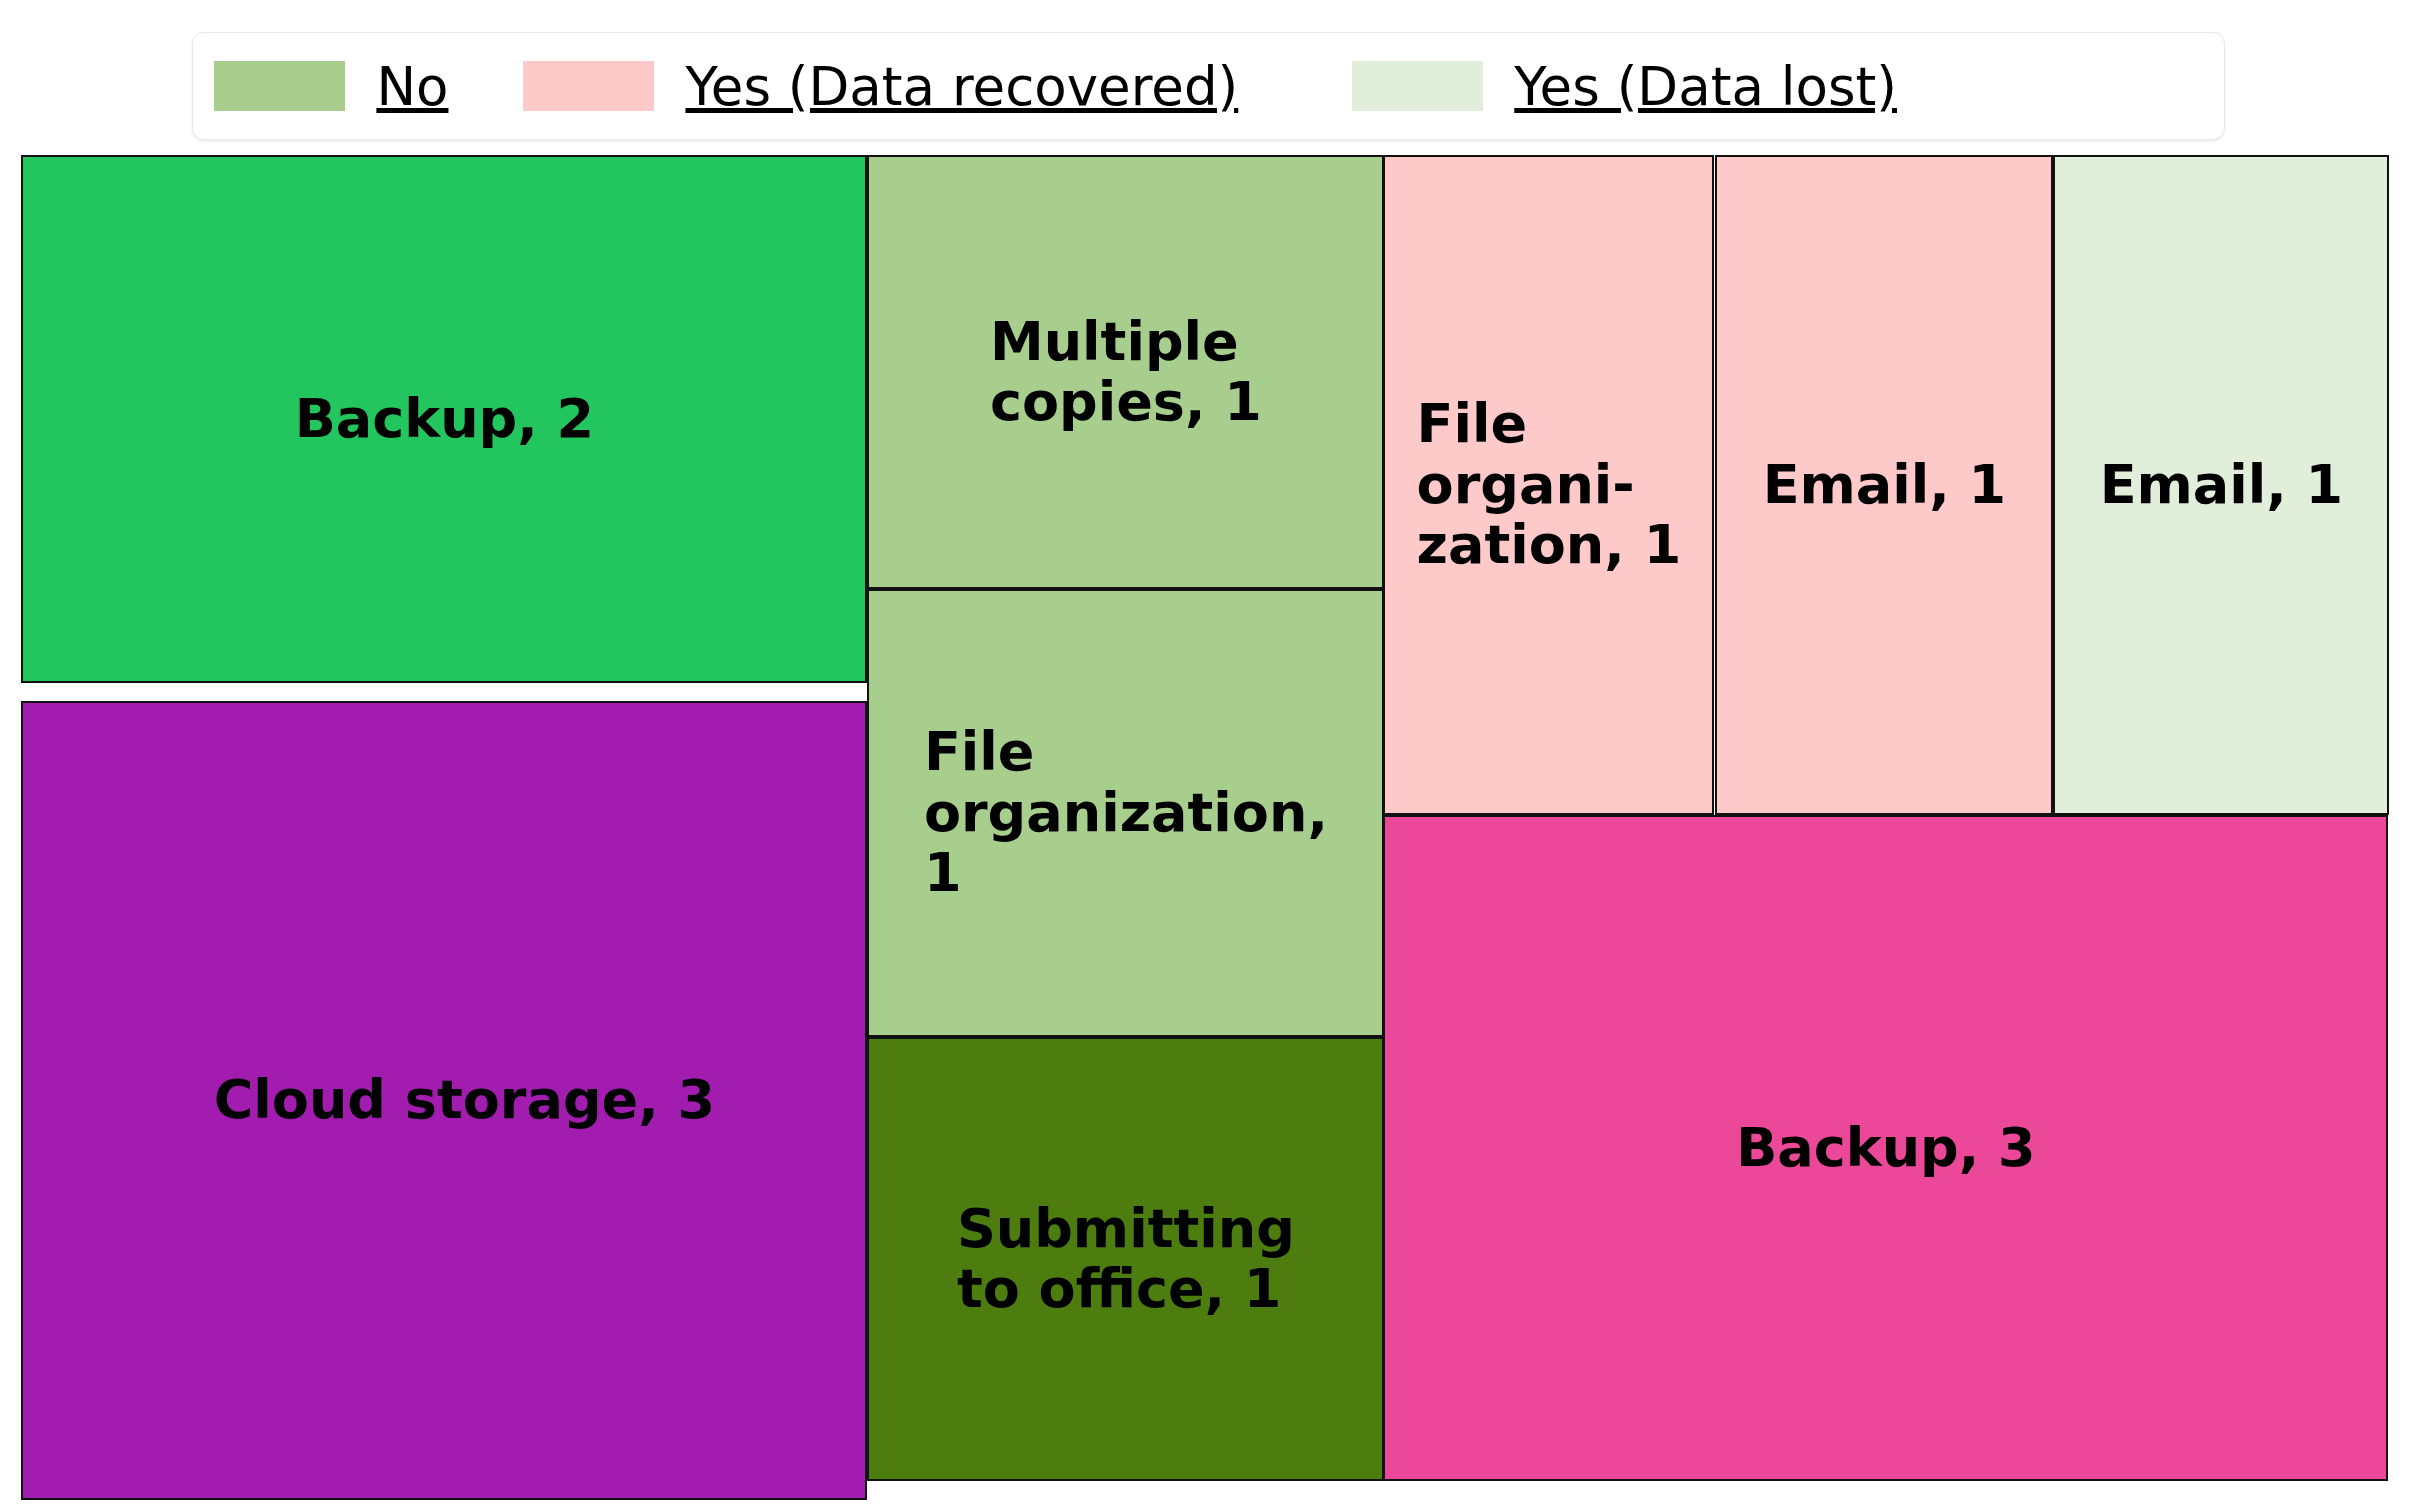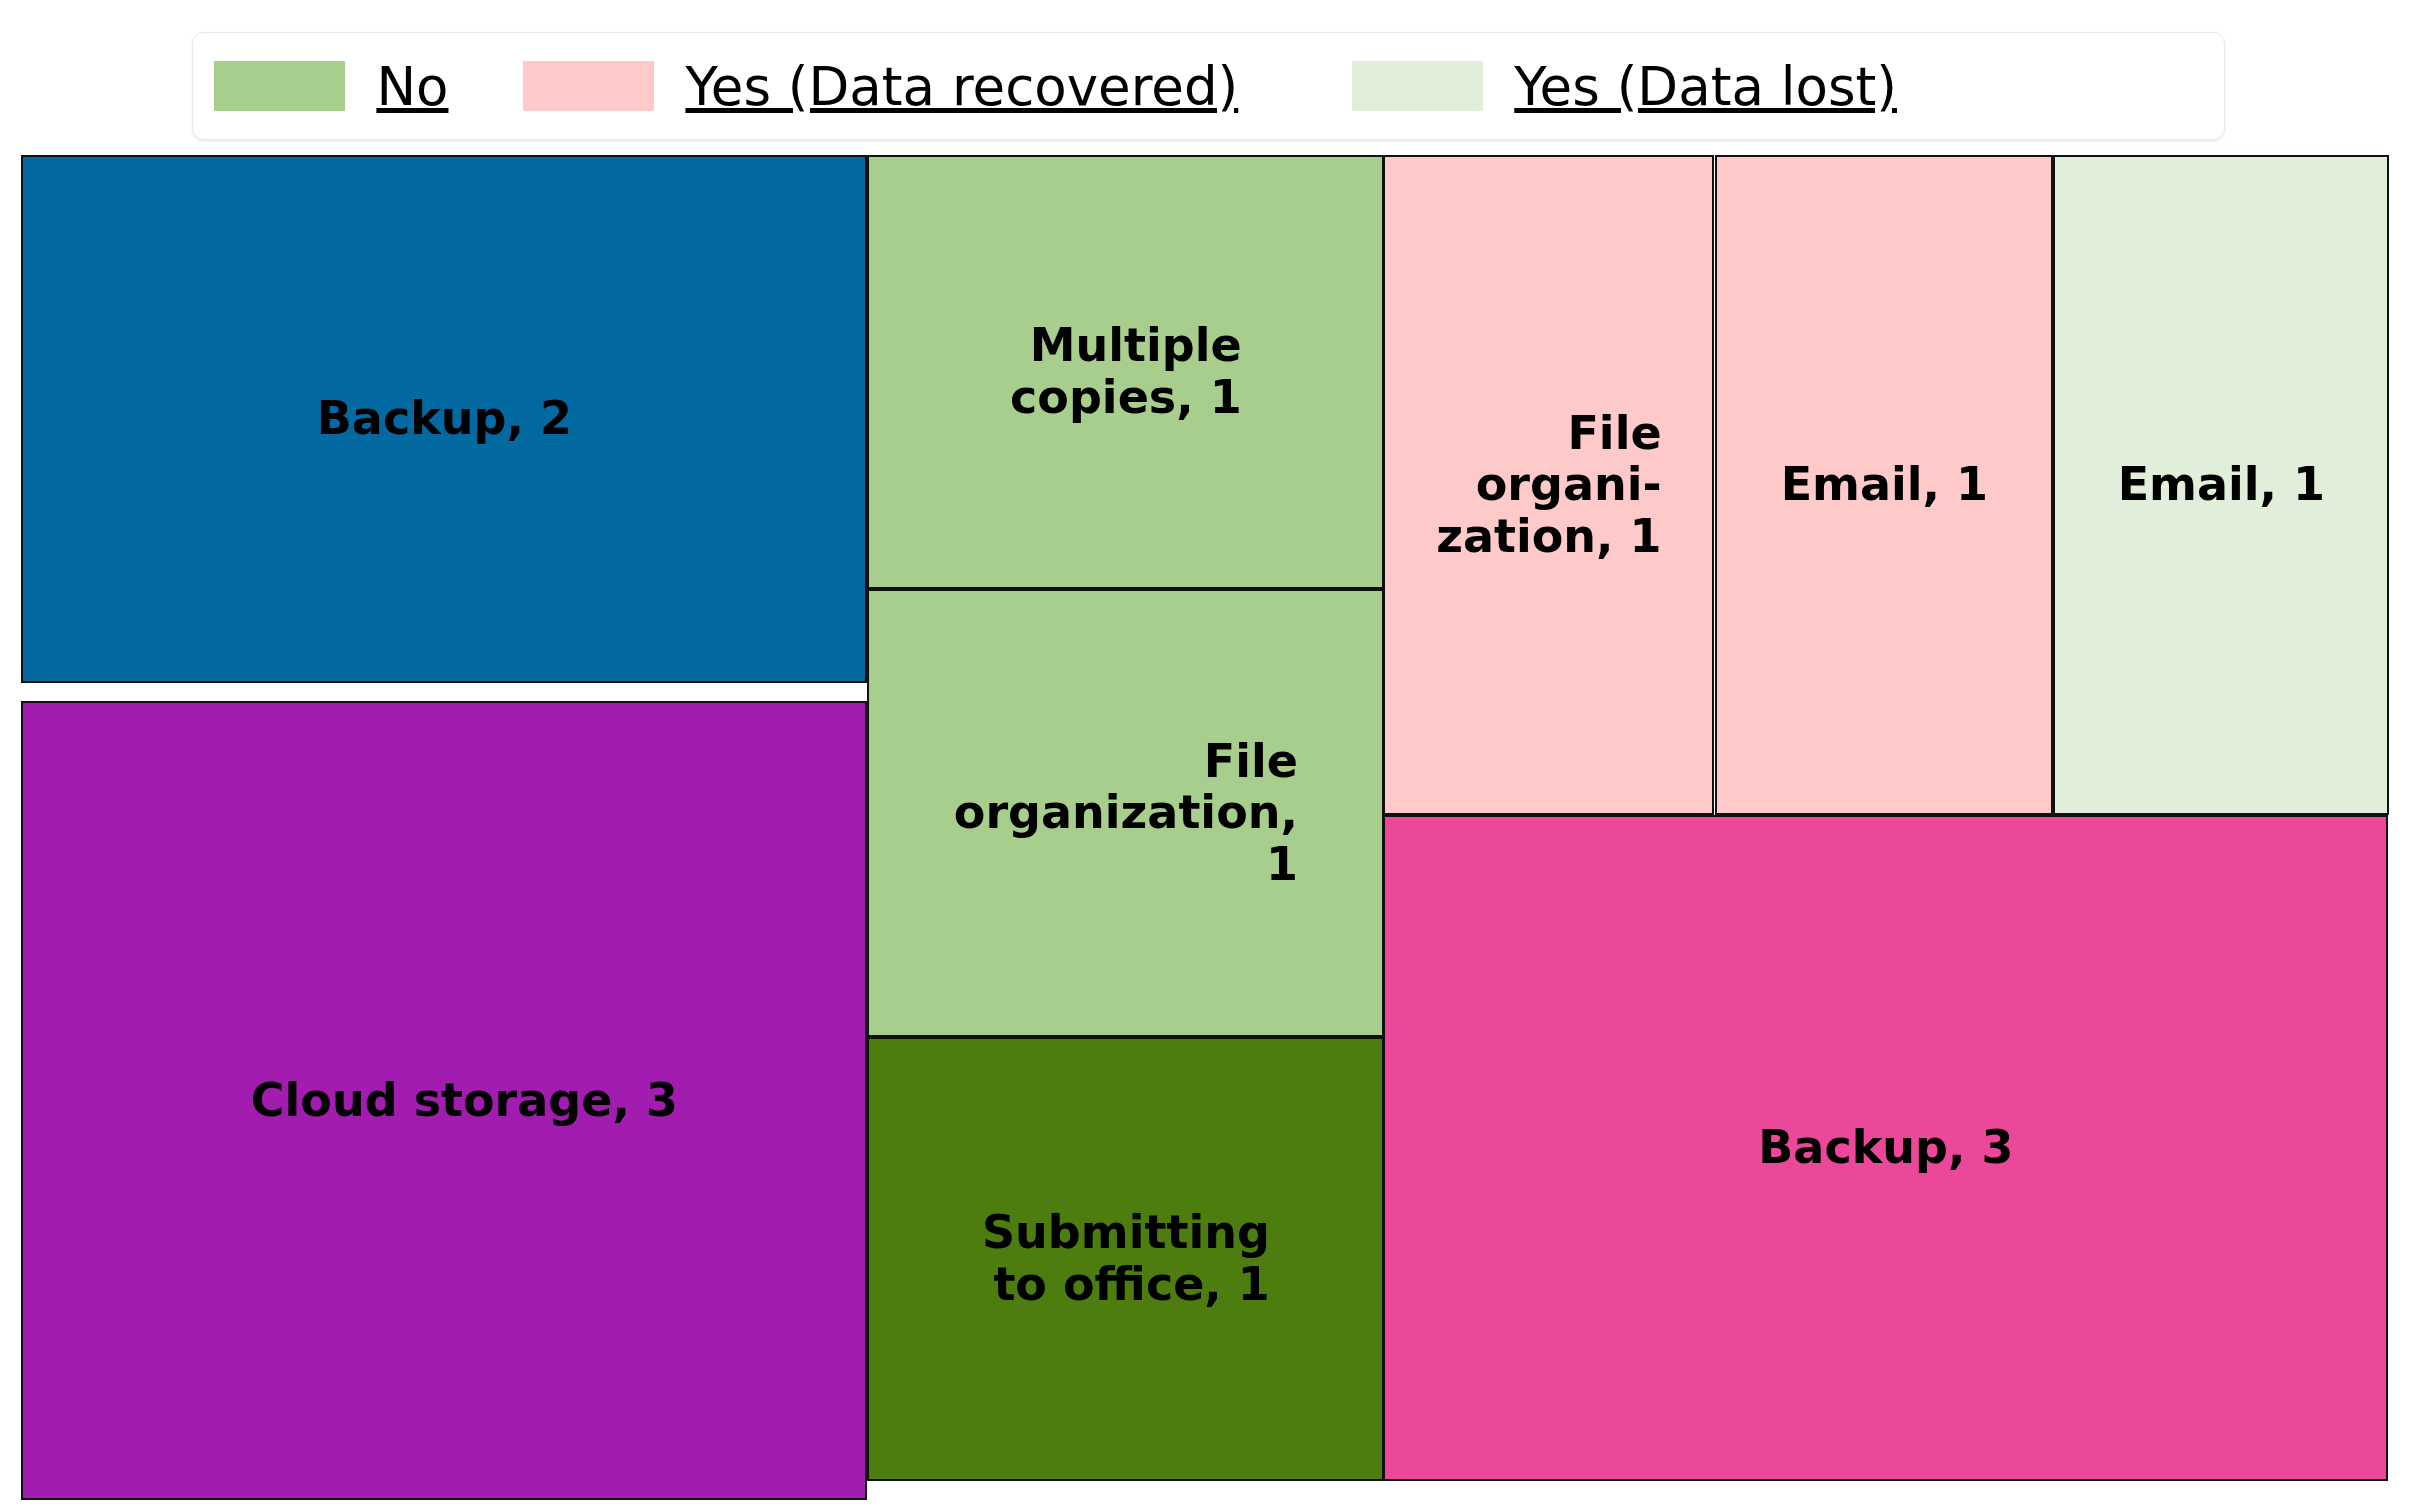--- a/index.html
+++ b/index.html
@@ -64,24 +64,24 @@
   .tile {
     position: absolute;
     box-sizing: border-box;
     border: 2.6px solid #111111;
     display: flex;
     align-items: center;
     justify-content: center;
     overflow: hidden;
   }
   .tile-label {
-    font-size: 46px;
+    font-size: 54px;
     font-weight: 700;
     color: #000000;
-    text-align: right;
+    text-align: left;
     line-height: 1.12;
     padding: 0 8.5px;
     white-space: pre-line;
   }
 </style>
 </head>
 <body>
 
 <div id="legend">
   <div class="legend-entry e0">
@@ -93,21 +93,21 @@
     <span class="legend-label">Yes (Data recovered)</span>
   </div>
   <div class="legend-entry e2">
     <span class="legend-swatch" style="background:#e1eeda"></span>
     <span class="legend-label">Yes (Data lost)</span>
   </div>
 </div>
 
 <div id="treemap">
 
-  <div class="tile" style="left:0px; top:0px; width:846px; height:528px; background:#0369a1;">
+  <div class="tile" style="left:0px; top:0px; width:846px; height:528px; background:#22c55e;">
     <span class="tile-label">Backup, 2</span>
   </div>
 
   <div class="tile" style="left:0px; top:546px; width:846px; height:799px; background:#a21caf;padding-left:40px;">
     <span class="tile-label">Cloud storage, 3</span>
   </div>
 
   <div class="tile" style="left:846px; top:0px; width:517px; height:434px; background:#a8ce8e;">
     <span class="tile-label">Multiple
 copies, 1</span>

